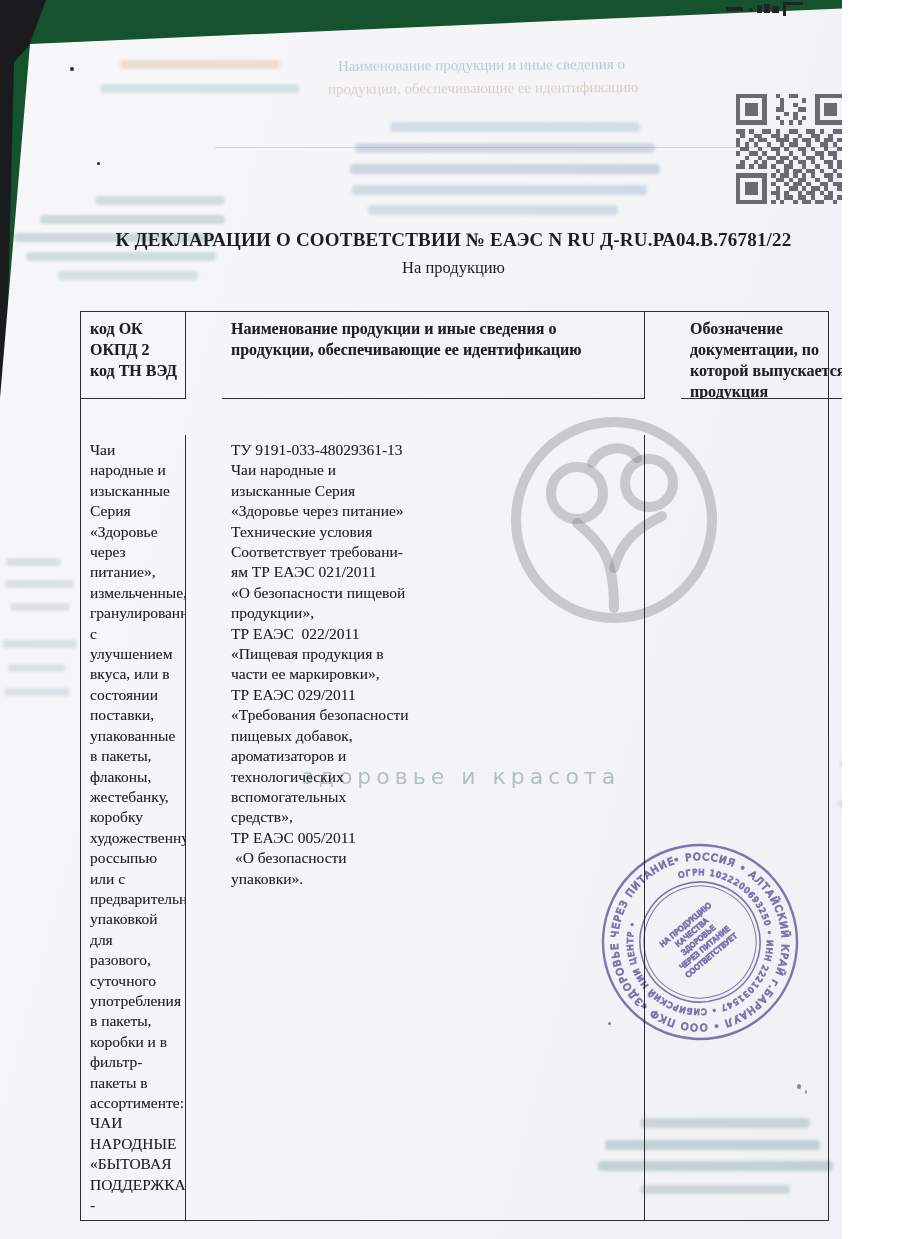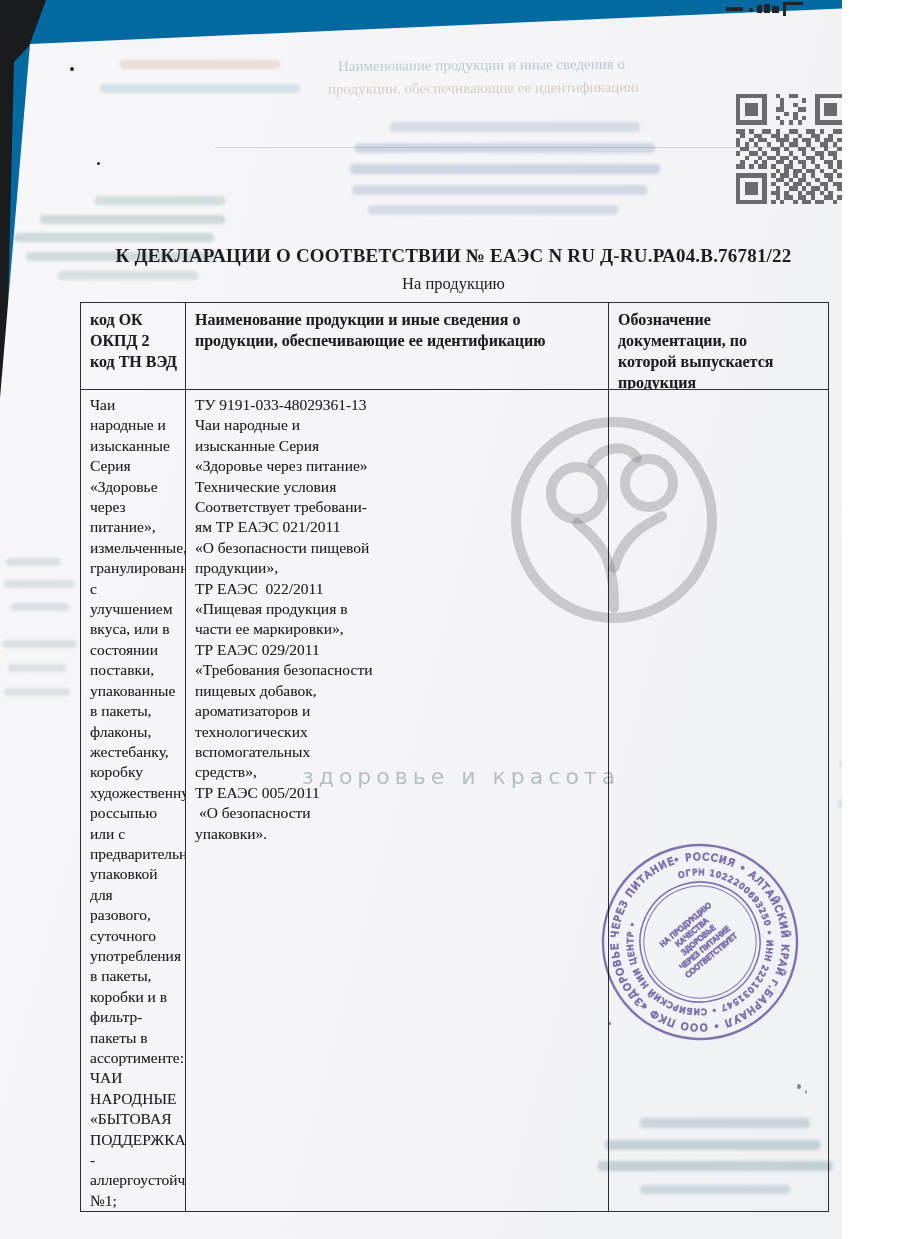--- a/index.html
+++ b/index.html
@@ -1,17 +1,17 @@
 <!DOCTYPE html>
 <html><head>
 <meta charset="utf-8">
 <style>
   html,body{margin:0;padding:0;}
   body{font-family:"Liberation Serif","DejaVu Serif",serif;}
-  #canvas{position:relative;width:842px;height:1239px;background:#0369a1;overflow:hidden;}
+  #canvas{position:relative;width:842px;height:1239px;background:#14532d;overflow:hidden;}
 
   
   .black-edge{position:absolute;left:0;top:0;width:60px;height:410px;background:#1a1b1d;
     clip-path:polygon(0 0,46px 0,29px 46px,14px 62px,6px 388px,0 398px);z-index:1;}
 
   
   .paper{position:absolute;left:0;top:0;width:900px;height:1239px;z-index:2;
     background:linear-gradient(105deg,#f7f7f9 0%,#f4f4f7 55%,#eef0f3 100%);
     clip-path:polygon(30px 44px,874px 7px,900px 5px,900px 1239px,0 1239px,0 398px);}
 
@@ -23,27 +23,27 @@
   
   .mark{position:absolute;background:#222327;z-index:3;}
 
   
   .ghost-text{position:absolute;font-size:15px;white-space:nowrap;filter:blur(.6px);z-index:2;}
   .ghost-line{position:absolute;border-radius:4px;filter:blur(1.4px);z-index:2;}
 
   
   .title-block{position:absolute;left:80px;top:216px;width:747px;text-align:center;color:#1d1d22;z-index:4;}
   .title-1{font-size:19px;font-weight:bold;letter-spacing:.4px;}
-  .title-2{font-size:19px;font-weight:bold;margin-top:29px;letter-spacing:.2px;}
+  .title-2{font-size:19px;font-weight:bold;margin-top:13px;letter-spacing:.2px;}
   .title-3{font-size:16.5px;margin-top:7px;}
 
   
-  .doc-table{position:absolute;left:80px;top:302px;width:747px;height:908px;z-index:4;
+  .doc-table{position:absolute;left:80px;top:311px;width:747px;height:908px;z-index:4;
     display:grid;grid-template-columns:105px 423px 219px;grid-template-rows:87px 1fr;
-    border:1.6px solid #2e2e31;color:#1e1e24;}
+    border:1.6px solid #2e2e31;color:#1e1e24;gap:36px;}
   .cell{padding:5px 8px 0 9px;font-size:15.5px;line-height:20.4px;white-space:pre-wrap;
     border-right:1.4px solid #2e2e31;overflow:hidden;text-shadow:0 0 .5px rgba(40,40,55,.35);}
   .cell:nth-child(3n){border-right:none;}
   .hcell{font-weight:bold;font-size:16px;line-height:21px;border-bottom:1.4px solid #2e2e31;padding-top:6px;}
 
   
   .qr{position:absolute;left:736px;top:94px;width:110px;height:110px;opacity:.82;z-index:3;filter:blur(.3px);}
 
   
   .wm-brand{position:absolute;left:102px;top:638px;font-family:"DejaVu Sans",sans-serif;font-weight:bold;

